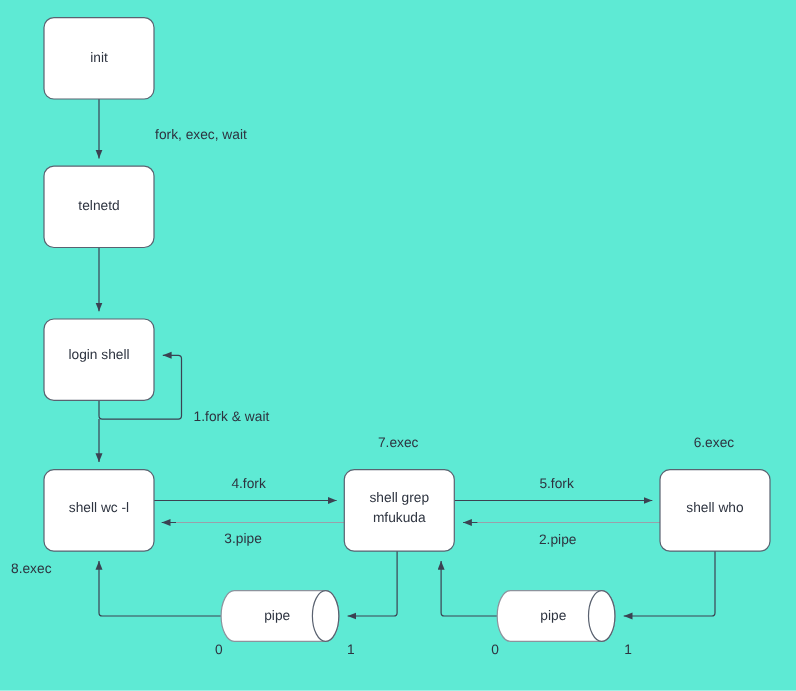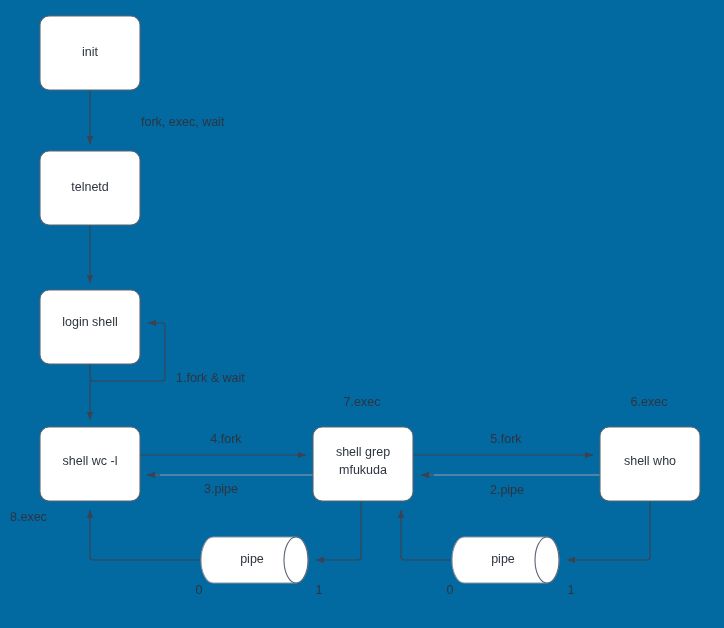--- a/index.html
+++ b/index.html
@@ -7,21 +7,21 @@
     padding: 0;
     background: #ffffff;
   }
   body {
     font-family: "Liberation Sans", sans-serif;
   }
   #canvas {
     position: relative;
     width: 724px;
     height: 628px;
-    background: #0369a1;
+    background: #5eead4;
     overflow: hidden;
   }
   #diagram-svg {
     position: absolute;
     left: 0;
     top: 0;
     width: 724px;
     height: 628px;
   }
   .node-box {

